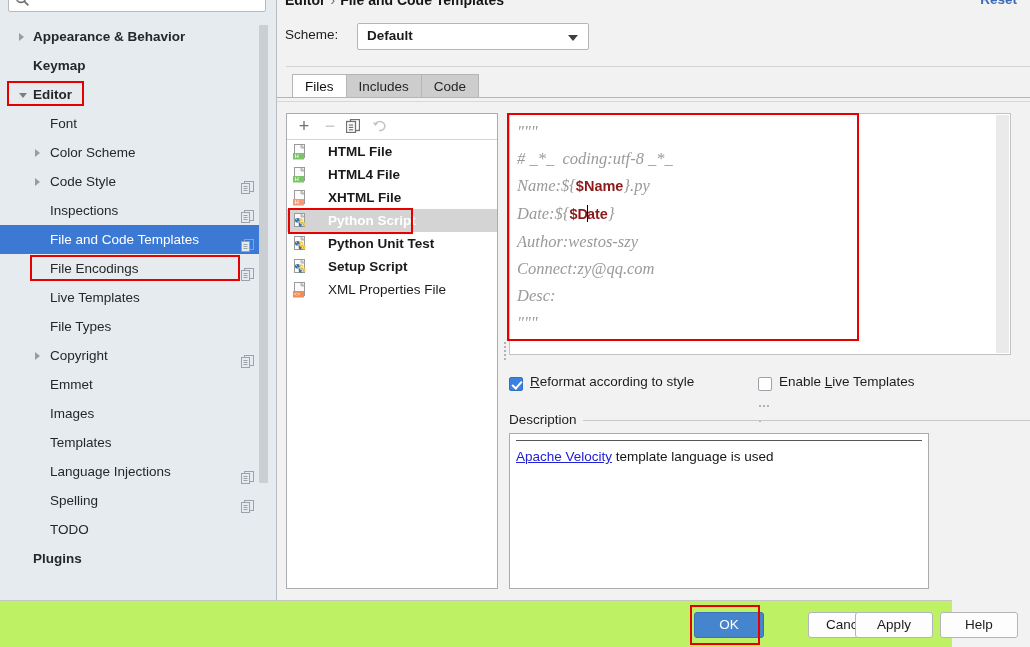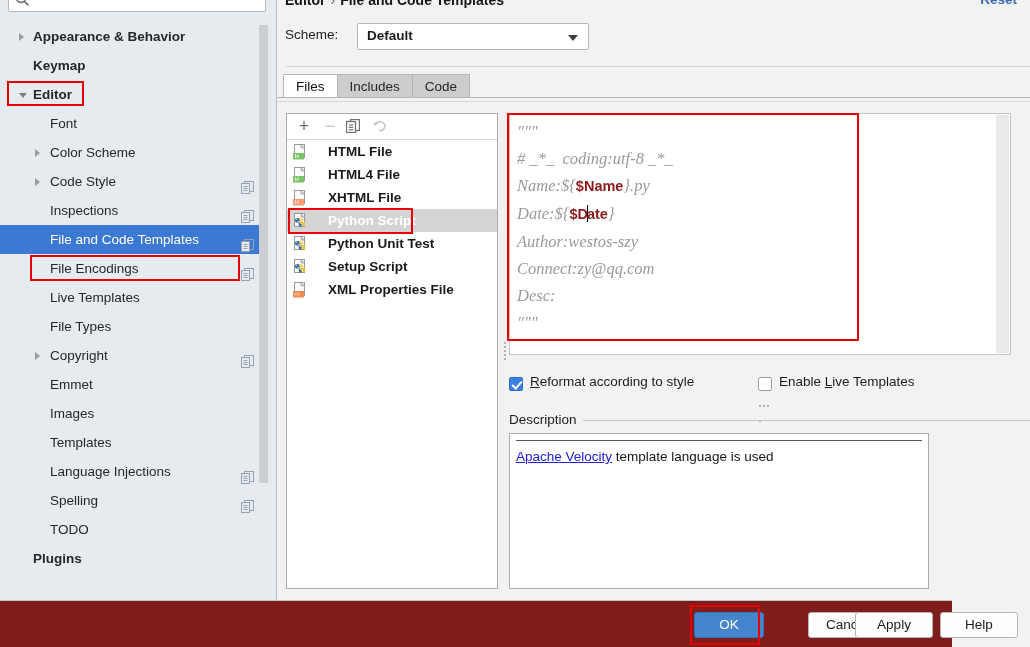--- a/index.html
+++ b/index.html
@@ -81,42 +81,42 @@
   }
   #scheme-value { position: absolute; left: 9px; top: 4px; font-weight: bold; font-size: 13.5px; }
   #scheme-caret {
     position: absolute; right: 10px; top: 11px; width: 0; height: 0;
     border-left: 5px solid transparent; border-right: 5px solid transparent;
     border-top: 6px solid #3c3f42;
   }
   #hr-under-scheme { position: absolute; left: 9px; top: 66px; width: 744px; height: 1px; background: #d2d2d2; }
 
   
-  #tabs { position: absolute; left: 6px; top: 74px; height: 24px; }
+  #tabs { position: absolute; left: 15px; top: 74px; height: 24px; }
   .tab {
     float: left; height: 23px; line-height: 23px; padding: 0 12px;
     border: 1px solid #b5b5b5; border-bottom: none; margin-right: -1px;
     background: #cdcdcd; color: #262626; font-size: 13.5px; box-sizing: border-box;
     border-radius: 1px 1px 0 0;
   }
   .tab.active { background: #ffffff; color: #111; }
   #tabs-baseline { position: absolute; left: 0; top: 97px; width: 753px; height: 1px; background: #b5b5b5; }
   #tabs-baseline2 { position: absolute; left: 0; top: 101px; width: 753px; height: 1px; background: #d8d8d8; }
 
   
   #filelist {
     position: absolute; left: 9px; top: 113px; width: 212px; height: 476px;
     background: #fff; border: 1px solid #a9acaf; box-sizing: border-box;
   }
   #fl-toolbar { position: absolute; left: 0; top: 0; width: 100%; height: 25px; border-bottom: 1px solid #d4d4d4; }
   .fl-tool { position: absolute; top: 3px; width: 20px; height: 20px; cursor: pointer; }
   #fl-items { position: absolute; left: 0; top: 26px; right: 0; bottom: 0; }
   .fl-item { position: relative; height: 23px; line-height: 23px; padding-left: 6px; white-space: nowrap; }
   .fl-item .fi-name { margin-left: 23px; font-weight: bold; font-size: 13.5px; color: #1a1a1a; padding-left: 12px; }
-  .fl-item.plain .fi-name { font-weight: bold; }
+  .fl-item.plain .fi-name { font-weight: normal; }
   .fl-item.selected { background: #d4d4d4; }
   .fl-item.selected .fi-name { color: #ffffff; }
   .fi-icon { position: absolute; left: 6px; top: 4px; width: 16px; height: 16px; }
 
   
   #splitter-dots { position: absolute; left: 226px; top: 340px; width: 6px; height: 22px; }
   #splitter-dots i { display:block; width: 2px; height: 2px; background: #b0b3b6; margin: 2px 0 0 1px; }
 
   
   #editor-outer {
@@ -162,21 +162,21 @@
     position: absolute; left: 232px; top: 433px; width: 420px; height: 156px;
     background: #fff; border: 1px solid #a9acaf; box-sizing: border-box;
   }
   #desc-inner-rule { position: absolute; left: 6px; top: 6px; right: 6px; height: 1px; background: #575757; }
   #desc-text { position: absolute; left: 6px; top: 15px; right: 8px; font-size: 13.5px; color: #151515; }
   #desc-text a { color: #2121d6; text-decoration: underline; }
 
   
   #bottombar {
     position: absolute; left: 0; top: 600px; width: 952px; height: 47px;
-    background: #7f1d1d; border-top: 1px solid #c6c6c6;
+    background: #bef264; border-top: 1px solid #c6c6c6;
   }
   .btn {
     position: absolute; top: 11px; height: 26px; line-height: 24px; text-align: center;
     border: 1px solid #b3b6b9; background: #fdfdfd; border-radius: 3px;
     font-size: 13.5px; color: #1b1b1b; box-sizing: border-box; cursor: pointer;
   }
   .btn.primary { background: #4585ce; border-color: #3a73b5; color: #fff; }
 </style>
 </head>
 <body>

